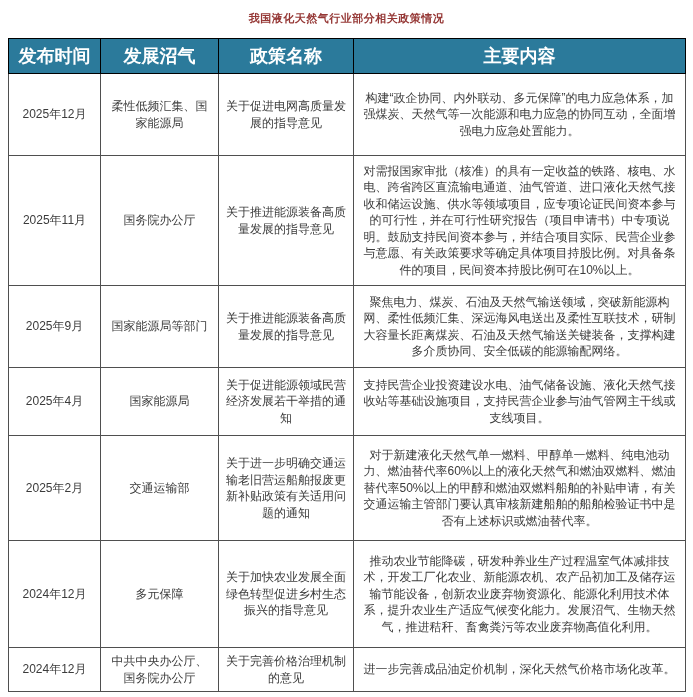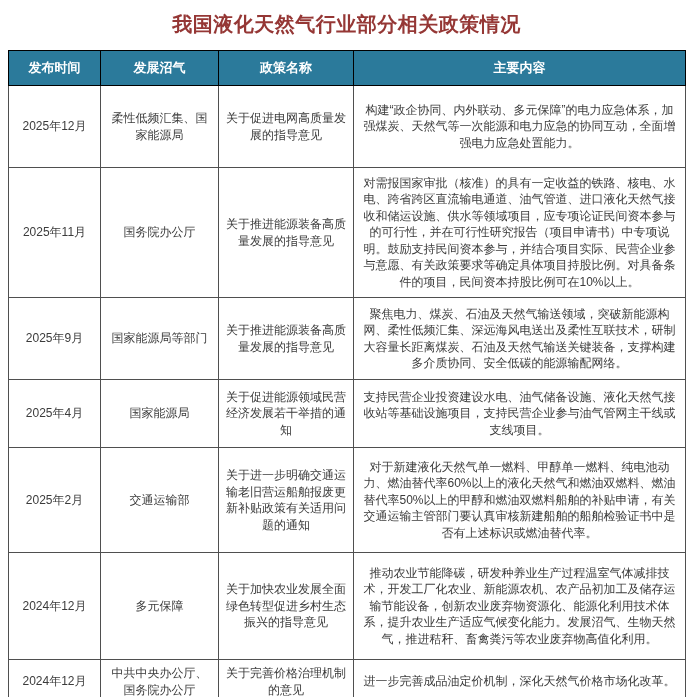--- a/index.html
+++ b/index.html
@@ -12,40 +12,40 @@
     position: relative;
     width: 693px;
     height: 697px;
     overflow: hidden;
     background: #ffffff;
   }
   .page-title {
     margin: 0;
     padding-top: 11px;
     text-align: center;
-    font-size: 20px;
+    font-size: 11px;
     font-weight: bold;
     color: #953735;
     letter-spacing: 0.5px;
   }
   table.policy-table {
     border-collapse: collapse;
     table-layout: fixed;
     width: 677px;
     margin: 12px 8px 0 8px;
   }
   table.policy-table col.c-date   { width: 92px; }
   table.policy-table col.c-dept   { width: 118px; }
   table.policy-table col.c-policy { width: 135px; }
   table.policy-table col.c-content{ width: 332px; }
 
   table.policy-table th {
     background: #2b7a9b;
     color: #ffffff;
-    font-size: 13px;
+    font-size: 18px;
     font-weight: bold;
     height: 34px;
     border: 1px solid #000000;
     text-align: center;
     vertical-align: middle;
     padding: 0 4px;
   }
   table.policy-table td {
     border: 1px solid #4f4f4f;
     color: #3b3b3b;

